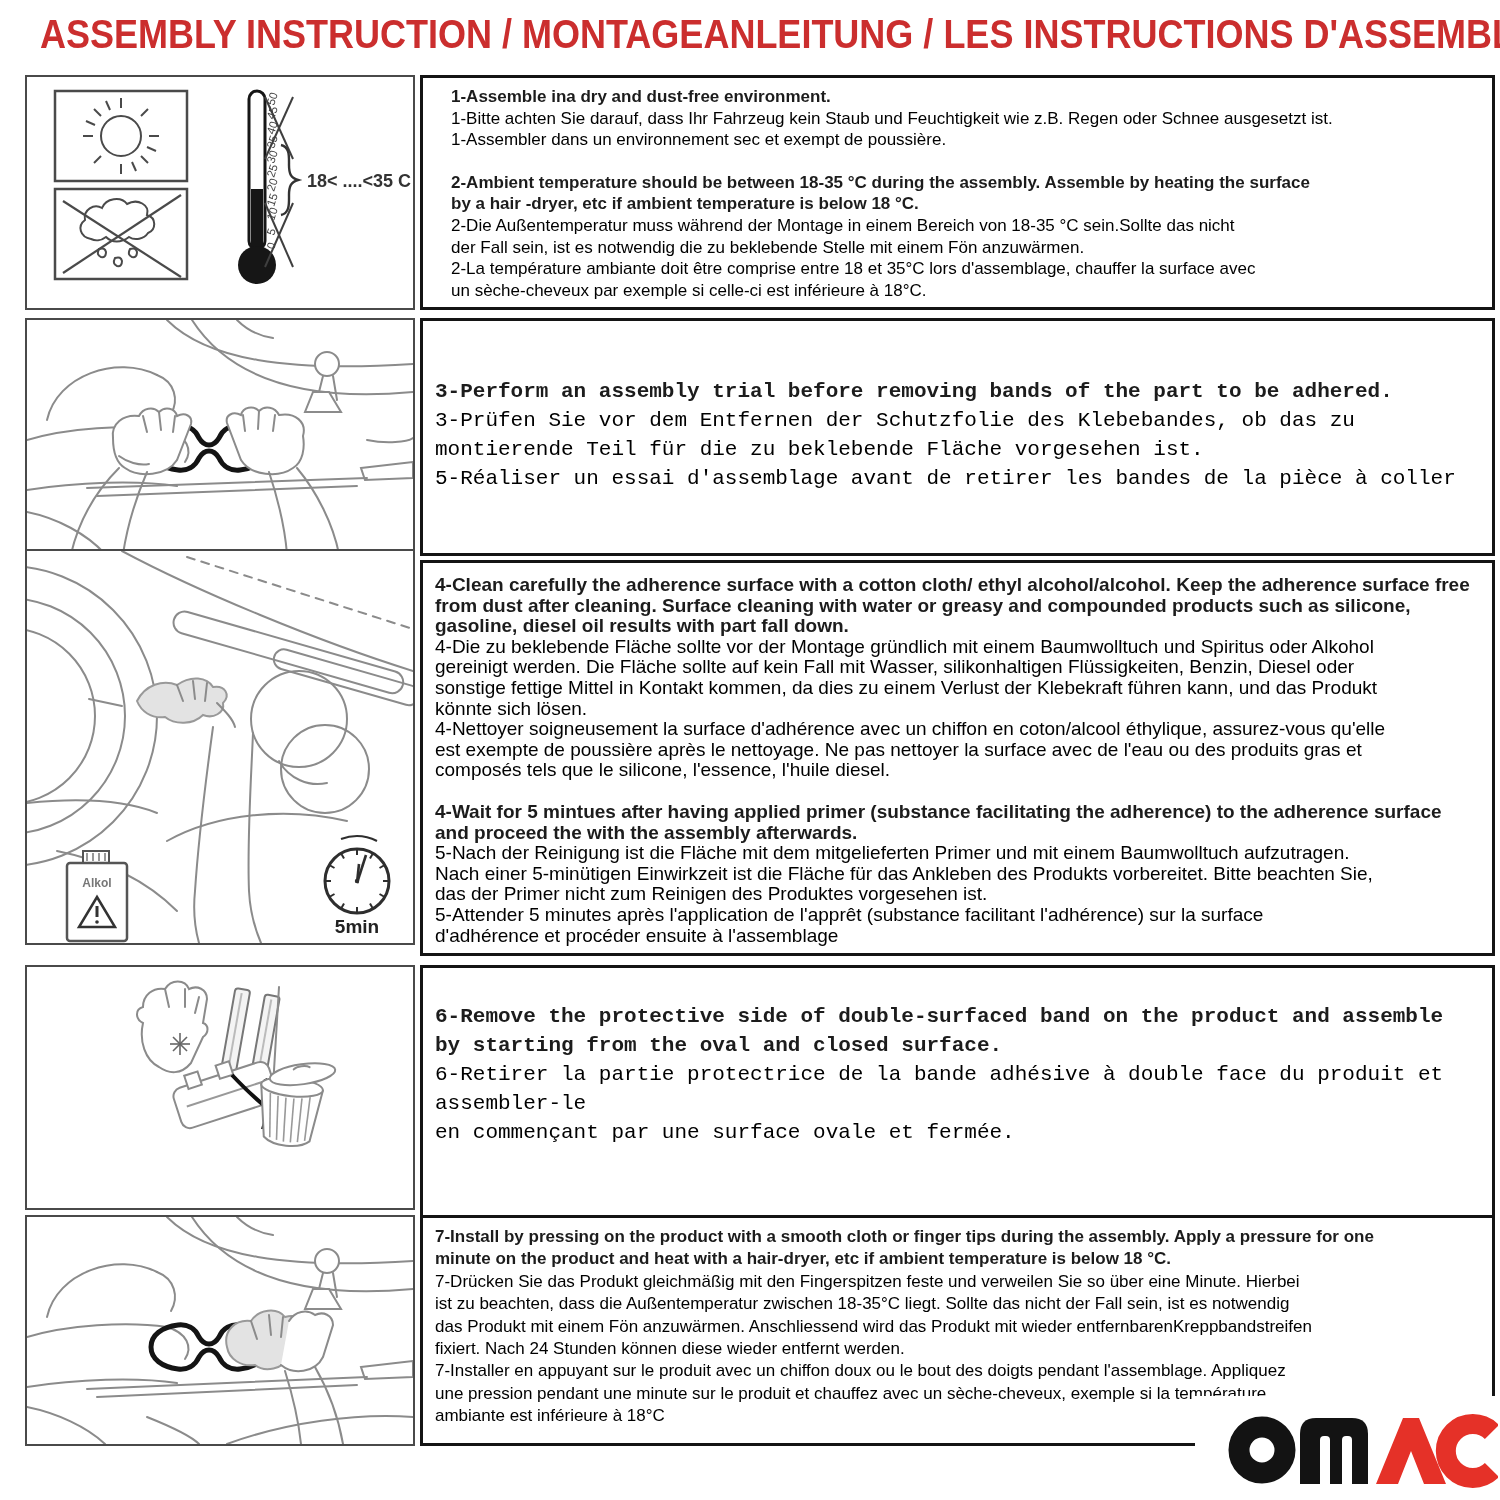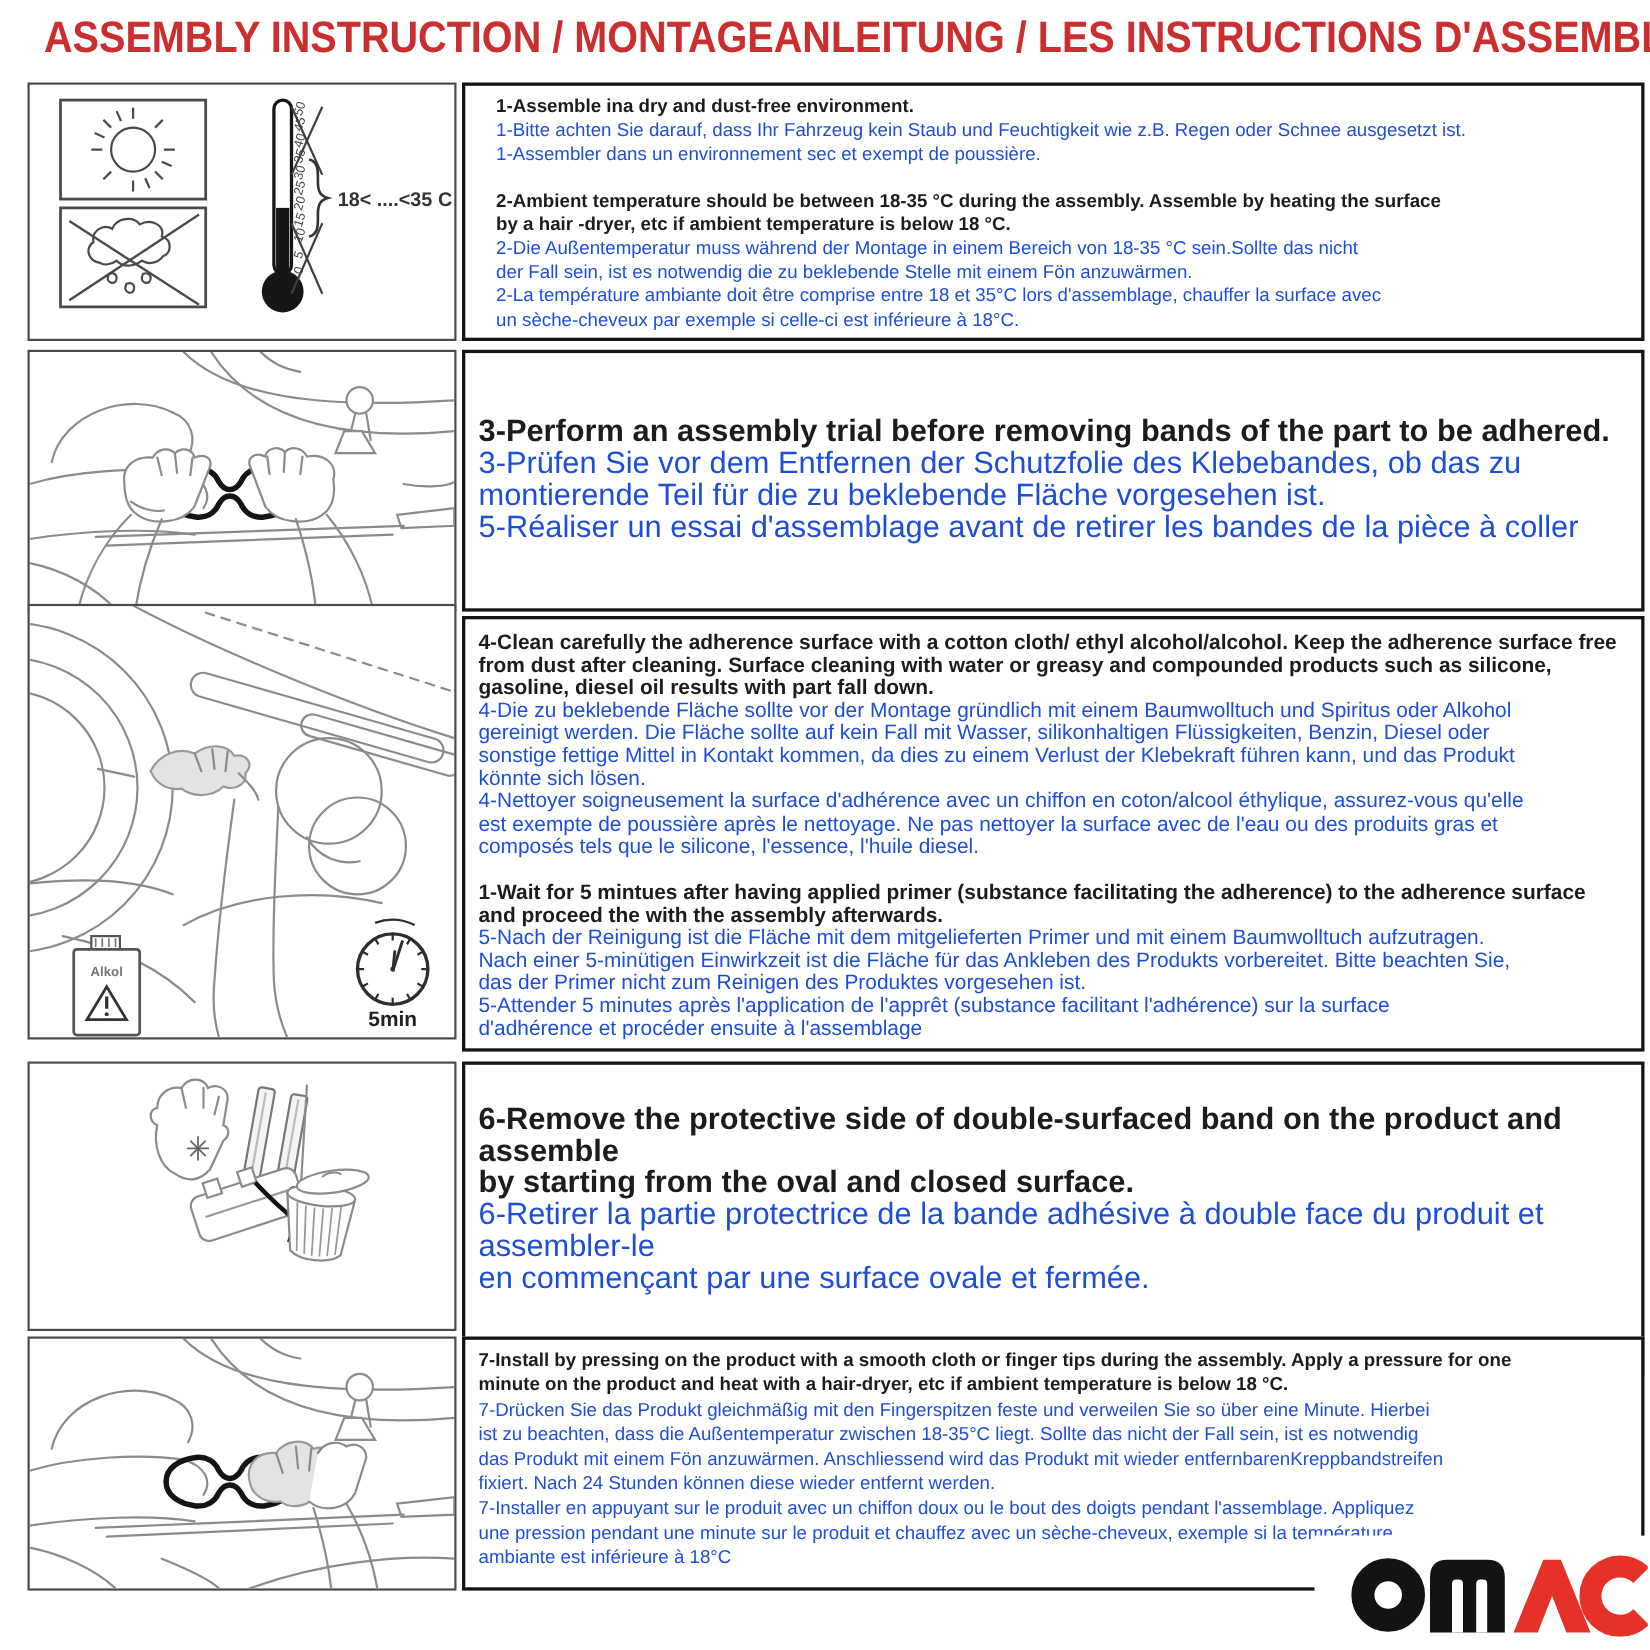--- a/index.html
+++ b/index.html
@@ -5,25 +5,25 @@
   html,body{margin:0;padding:0;background:#fff;}
   #page{position:relative;width:1500px;height:1500px;background:#fff;overflow:hidden;
         font-family:"Liberation Sans",sans-serif;color:#2b2b2b;}
   #title{position:absolute;top:12px;left:40px;font-size:40px;font-weight:bold;
          color:#cb2e2e;white-space:nowrap;letter-spacing:0px;
          transform:scaleX(0.9);transform-origin:left top;}
   .figbox{position:absolute;left:25px;width:390px;border:2px solid #4a4a4a;
           background:#fff;box-sizing:border-box;}
   .txtbox{position:absolute;left:420px;width:1075px;border:3px solid #141414;
           background:#fff;box-sizing:border-box;padding:8px 14px 6px 12px;}
-  .txtbox p{margin:0;white-space:pre-line;color:#1d4ed8;}
+  .txtbox p{margin:0;white-space:pre-line;color:#000000;}
   .txtbox p.b{font-weight:bold;color:#1c1c1c;}
   .size-s{font-size:17px;line-height:21.6px;padding-left:28px;}
   .size-m{font-size:19px;line-height:20.6px;}
-  .size-l{font-size:28px;line-height:29px;}
+  .size-l{font-size:21px;line-height:29px;font-family:Liberation Mono, monospace;}
   .size-r5{font-size:17px;line-height:22.4px;}
   .sp{height:21px;}
   svg{display:block;}
   .sketch{stroke:#8b8b8b;stroke-width:2;fill:none;stroke-linecap:round;}
   .sketchf{stroke:#8b8b8b;stroke-width:2;fill:#fff;stroke-linecap:round;}
   .dark{stroke:#4a4a4a;}
   #logo-patch{position:absolute;left:1195px;top:1396px;width:305px;height:104px;background:#fff;}
   #logo{position:absolute;left:1228px;top:1408px;}
 </style>
 </head>
@@ -228,21 +228,21 @@
 from dust after cleaning. Surface cleaning with water or greasy and compounded products such as silicone,
 gasoline, diesel oil results with part fall down.</p>
     <p>4-Die zu beklebende Fläche sollte vor der Montage gründlich mit einem Baumwolltuch und Spiritus oder Alkohol
 gereinigt werden. Die Fläche sollte auf kein Fall mit Wasser, silikonhaltigen Flüssigkeiten, Benzin, Diesel oder
 sonstige fettige Mittel in Kontakt kommen, da dies zu einem Verlust der Klebekraft führen kann, und das Produkt
 könnte sich lösen.</p>
     <p>4-Nettoyer soigneusement la surface d'adhérence avec un chiffon en coton/alcool éthylique, assurez-vous qu'elle
 est exempte de poussière après le nettoyage. Ne pas nettoyer la surface avec de l'eau ou des produits gras et
 composés tels que le silicone, l'essence, l'huile diesel.</p>
     <div class="sp"></div>
-    <p class="b">1-Wait for 5 mintues after having applied primer (substance facilitating the adherence) to the adherence surface
+    <p class="b">4-Wait for 5 mintues after having applied primer (substance facilitating the adherence) to the adherence surface
 and proceed the with the assembly afterwards.</p>
     <p>5-Nach der Reinigung ist die Fläche mit dem mitgelieferten Primer und mit einem Baumwolltuch aufzutragen.
 Nach einer 5-minütigen Einwirkzeit ist die Fläche für das Ankleben des Produkts vorbereitet. Bitte beachten Sie,
 das der Primer nicht zum Reinigen des Produktes vorgesehen ist.</p>
     <p>5-Attender 5 minutes après l'application de l'apprêt (substance facilitant l'adhérence) sur la surface
 d'adhérence et procéder ensuite à l'assemblage</p>
   </div>
 
   <div class="figbox" style="top:965px;height:245px;">
     <svg width="386" height="241" viewBox="0 0 386 241">

